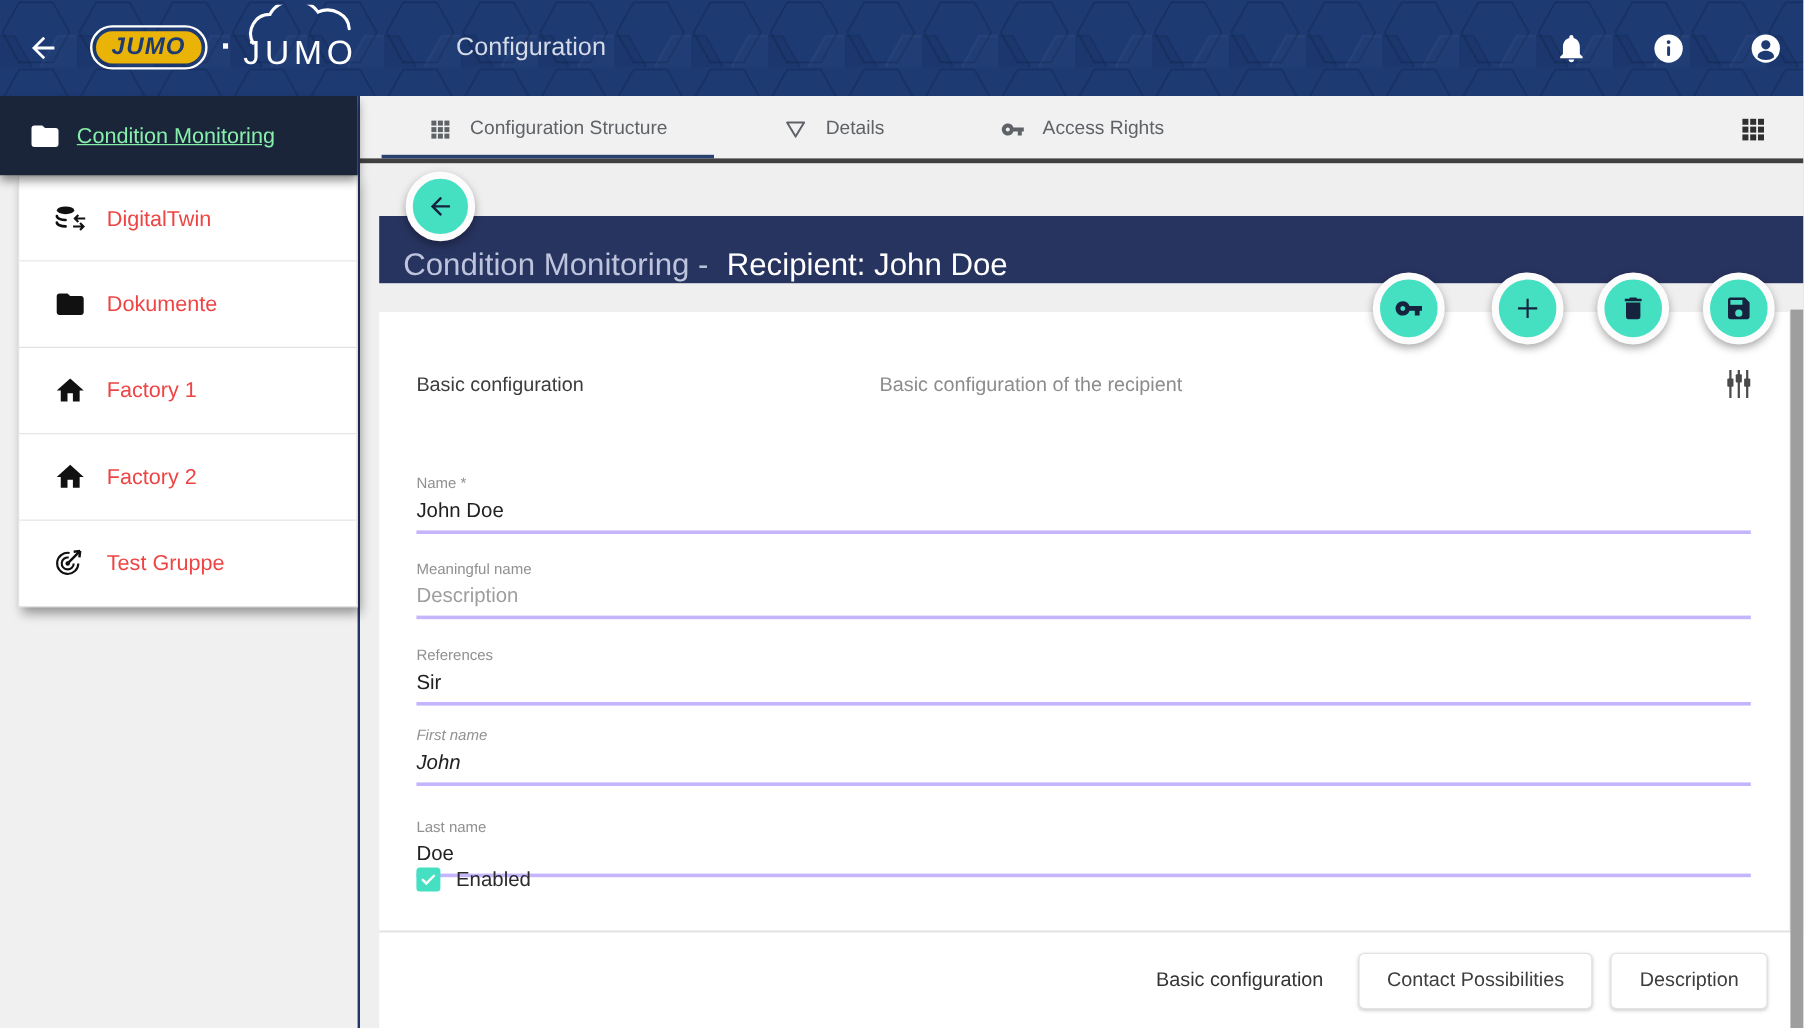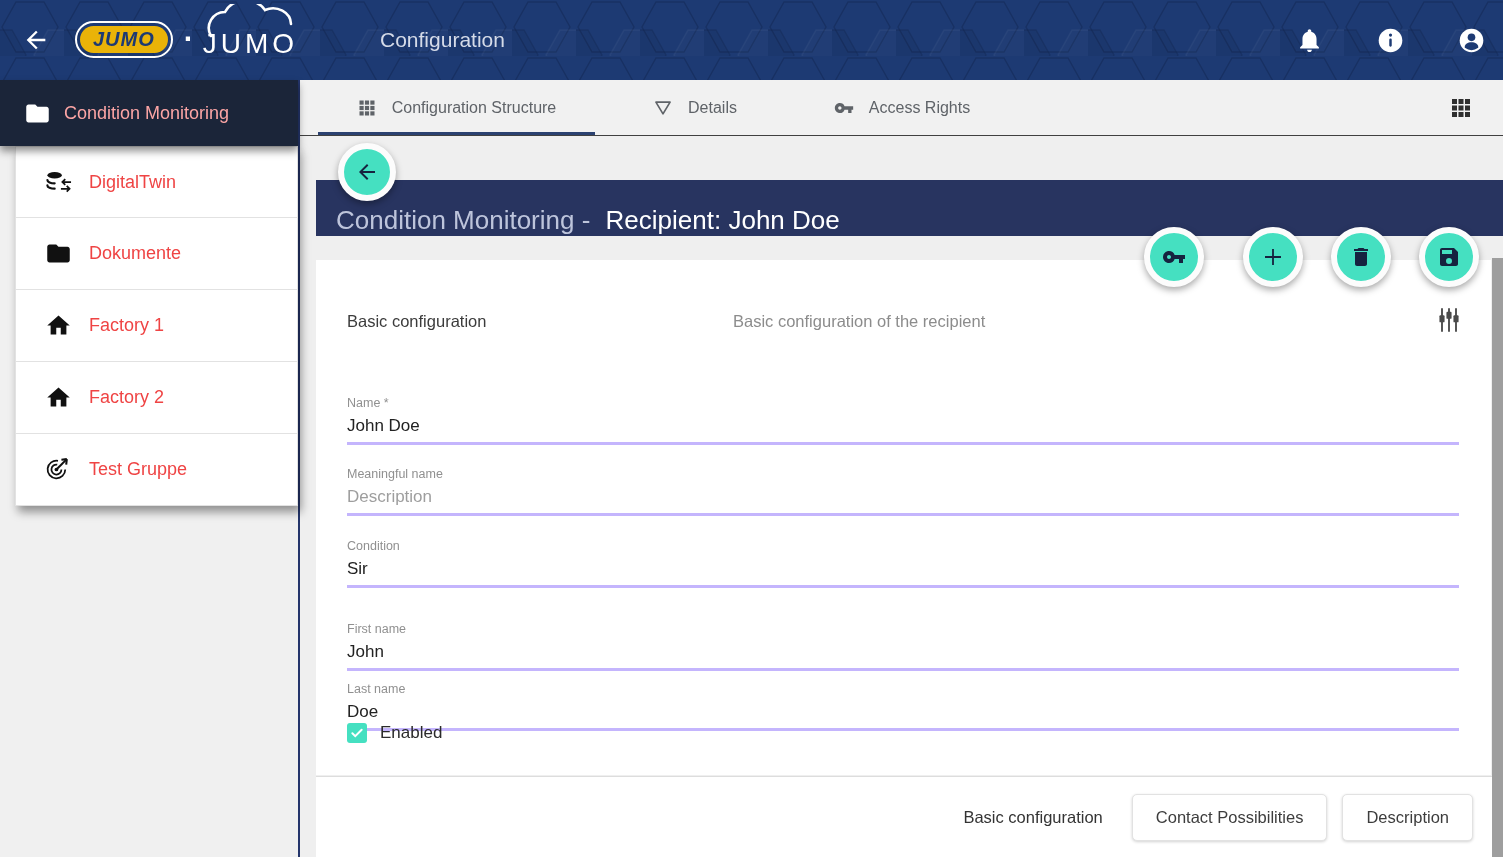--- a/index.html
+++ b/index.html
@@ -22,31 +22,31 @@
   .topbar-title { position:absolute; left:380px; top:0; line-height:80px; color:#d5dbe8; font-size:21px; font-weight:500; }
   .topbar-icons { position:absolute; right:18px; top:0; height:80px; display:flex; align-items:center; gap:54px; }
   .tb-icon { width:27px; height:27px; cursor:pointer; }
 
   
   .sidebar { position:absolute; left:0; top:80px; width:298px; height:777px; background:#f0f0f0; }
   .sidebar-divider { position:absolute; left:298px; top:80px; width:2px; height:777px; background:#24356b; }
   .sb-header { position:absolute; left:0; top:0; width:298px; height:66px; background:#1b2539;
                display:flex; align-items:center; padding-left:24px; gap:13px;
                box-shadow:0 5px 8px rgba(0,0,0,.45); z-index:3; cursor:pointer; }
-  .sb-header span { color:#fca5a5; font-size:18px; }
+  .sb-header span { color:#86efac; font-size:18px;text-decoration:underline; }
   .sb-cards { position:absolute; left:15px; top:66px; width:283px; box-shadow:3px 6px 9px rgba(0,0,0,.4); z-index:2; }
   .sb-item { height:72px; background:#fff; border:1px solid #e2e2e2; border-top:none;
              display:flex; align-items:center; padding-left:29px; gap:17px; cursor:pointer; }
   .sb-item:first-child { border-top:1px solid #e2e2e2; }
   .sb-item span { color:#ef4444; font-size:18px; }
   .sb-icon { width:27px; height:27px; flex:0 0 auto; }
 
   
   .tabbar { position:absolute; left:300px; top:80px; width:1203px; height:56px; background:#f1f1f1;
-            border-bottom:1px solid #404040; }
+            border-bottom:4px solid #404040; }
   .tab { position:absolute; top:0; height:56px; display:flex; align-items:center; justify-content:center;
          gap:15px; cursor:pointer; }
   .tab span { color:#5f6368; font-size:16px; }
   .tab-underline { position:absolute; left:18px; bottom:0; width:277px; height:3px; background:#2b4170; }
   .tab-icon { width:20px; height:20px; }
   .grid-btn { position:absolute; right:30px; top:16px; width:24px; height:24px; cursor:pointer; }
 
   
   .content-header { position:absolute; left:316px; top:180px; width:1187px; height:56px; background:#283460; }
   .content-header .titles { position:absolute; left:20px; top:0; line-height:80px; font-size:26px; white-space:nowrap; }
@@ -66,21 +66,21 @@
   
   .card { position:absolute; left:316px; top:260px; width:1175px; height:515px; background:#fff; }
   .section-title { position:absolute; left:31px; top:52px; font-size:16.5px; color:#3c3c3c; }
   .section-subtitle { position:absolute; left:417px; top:52px; font-size:16.5px; color:#8c8c8c; }
   .tune-btn { position:absolute; right:28px; top:46px; width:28px; height:28px; cursor:pointer; }
 
   .field { position:absolute; left:31px; width:1112px; height:49px; border-bottom:3px solid #c4b5fd; cursor:text;margin-top:32px; }
   .field .flabel { font-size:12.5px; color:#909090; }
   .field .fvalue { font-size:17px; color:#222; margin-top:6px; }
   .field .fvalue.placeholder { color:#9e9e9e; }
-  .f0 { top:104px; } .f1 { top:175px; } .f2 { top:247px; } .f3 { top:330px; } .f4 { top:390px; }
+  .f0 { top:104px; } .f1 { top:175px; } .f2 { top:247px; } .f3 { top:314px;font-style:italic; } .f4 { top:390px; }
 
   .check-row { position:absolute; left:31px; top:463px; display:flex; align-items:center; gap:13px; }
   .checkbox { width:20px; height:20px; background:#45e0c1; border-radius:3px; display:flex;
               align-items:center; justify-content:center; cursor:pointer; }
   .check-row span { font-size:17px; color:#2b2b2b; }
 
   
   .footer { position:absolute; left:316px; top:776px; width:1187px; height:81px; background:#fff;
             border-top:1px solid #dddddd; display:flex; align-items:center; justify-content:flex-end;
             gap:15px; padding-right:30px; }
@@ -286,21 +286,21 @@
 
     <div class="field f0">
       <div class="flabel">Name *</div>
       <div class="fvalue">John Doe</div>
     </div>
     <div class="field f1">
       <div class="flabel">Meaningful name</div>
       <div class="fvalue placeholder">Description</div>
     </div>
     <div class="field f2">
-      <div class="flabel">Condition</div>
+      <div class="flabel">References</div>
       <div class="fvalue">Sir</div>
     </div>
     <div class="field f3">
       <div class="flabel">First name</div>
       <div class="fvalue">John</div>
     </div>
     <div class="field f4">
       <div class="flabel">Last name</div>
       <div class="fvalue">Doe</div>
     </div>

